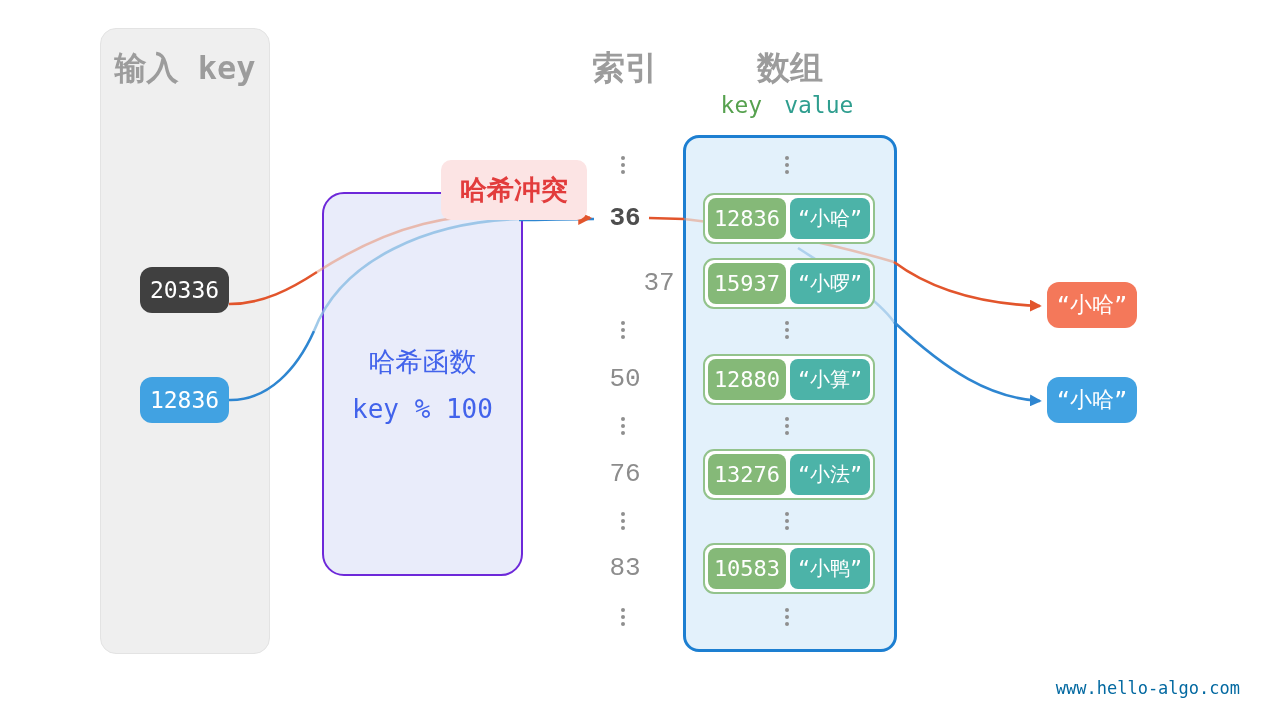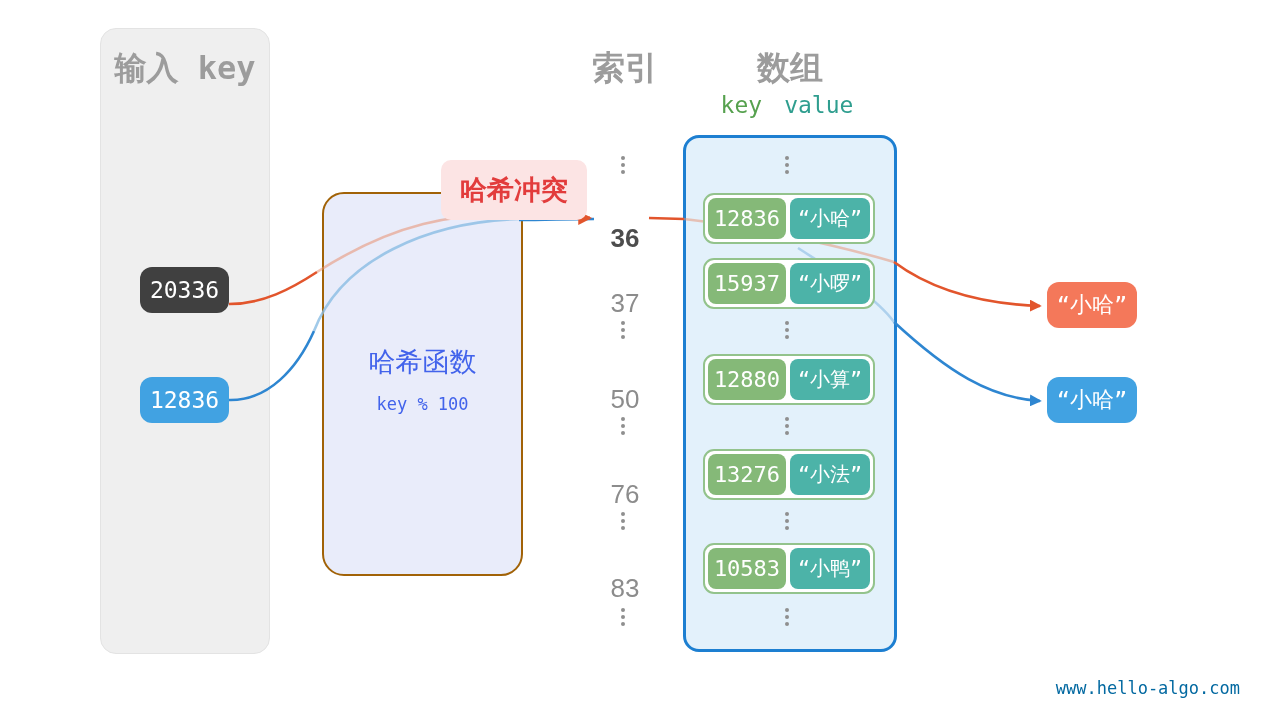--- a/index.html
+++ b/index.html
@@ -3,41 +3,41 @@
 <meta charset="utf-8">
 <style>
   html,body{margin:0;padding:0;background:#fff;}
   #canvas{position:relative;width:1280px;height:720px;background:#ffffff;overflow:hidden;
           font-family:"DejaVu Sans",sans-serif;}
   .abs{position:absolute;}
   .panel{background:#efefef;border:1px solid #e3e3e3;border-radius:16px;z-index:0;}
   .panel-title{position:absolute;top:18px;left:0;right:0;text-align:center;
                font-size:32px;font-weight:bold;color:#9c9c9c;
                font-family:"DejaVu Sans Mono","DejaVu Sans",monospace;}
-  .hashbox{background:#e9ecfa;border:2px solid #a16207;border-radius:22px;z-index:0;}
+  .hashbox{background:#e9ecfa;border:2px solid #6d28d9;border-radius:22px;z-index:0;}
   .hash-title{position:absolute;top:150px;left:0;right:0;text-align:center;
               font-size:27px;color:#4263eb;}
   .hash-formula{position:absolute;top:200px;left:0;right:0;text-align:center;
-                font-size:17px;color:#4263eb;font-family:"DejaVu Sans Mono",monospace;}
+                font-size:26px;color:#4263eb;font-family:"DejaVu Sans Mono",monospace;}
   .collision{background:#fce4e4;border-radius:10px;z-index:2;display:flex;
              align-items:center;justify-content:center;font-size:27px;font-weight:bold;color:#e23c3c;}
   .col-header{z-index:2;text-align:center;font-size:33px;font-weight:bold;color:#9c9c9c;}
   .kv-header{z-index:2;display:flex;justify-content:center;gap:22px;
              font-family:"DejaVu Sans Mono",monospace;font-size:23px;}
   .kv-header .k{color:#56a14e;}
   .kv-header .v{color:#2f9e8f;}
   .arraypanel{background:#e3f1fb;border:3px solid #1d7fd1;border-radius:16px;z-index:0;}
   .keybox{z-index:2;display:flex;align-items:center;justify-content:center;
           width:89px;height:46px;border-radius:12px;color:#fff;
           font-family:"DejaVu Sans Mono",monospace;font-size:23px;}
   .outbox{z-index:2;display:flex;align-items:center;justify-content:center;
           width:90px;height:46px;border-radius:12px;color:#fff;
           font-family:"DejaVu Sans Mono","DejaVu Sans",monospace;font-size:22px;}
   .idx{z-index:2;width:80px;display:flex;align-items:center;justify-content:center;
-       font-family:Liberation Sans, sans-serif;font-size:26px;color:#8c8c8c;margin-top:20px;}
+       font-family:Liberation Mono, monospace;font-size:26px;color:#8c8c8c;}
   .idx.em{font-weight:bold;color:#4d4d4d;}
   .vdots{z-index:2;display:flex;flex-direction:column;gap:3px;align-items:center;}
   .vdots i{width:4px;height:4px;border-radius:50%;background:#8f8f8f;display:block;}
   .pair{z-index:2;box-sizing:border-box;width:172px;height:51px;background:#fff;
         border:2px solid #93c38c;border-radius:11px;display:flex;gap:4px;padding:3px;}
   .pair .pk{flex:0 0 78px;background:#85b978;border-radius:8px;display:flex;align-items:center;
             justify-content:center;color:#fff;font-family:"DejaVu Sans Mono",monospace;font-size:22px;}
   .pair .pv{flex:1;background:#4cb3a8;border-radius:8px;display:flex;align-items:center;
             justify-content:center;color:#fff;font-size:20px;
             font-family:"DejaVu Sans Mono","DejaVu Sans",monospace;}
@@ -113,21 +113,21 @@
       <div class="vdots abs" style="left: 785px; top: 156px;">
         <i></i>
         <i></i>
         <i></i>
       </div>
       <div class="idx em abs" style="left: 585px; top: 202px; height: 32px;">36</div>
       <div class="pair abs" style="left: 703px; top: 192.5px;">
         <div class="pk">12836</div>
         <div class="pv">“小哈”</div>
       </div>
-      <div class="idx abs" style="left: 585px; top: 267px; height: 32px;">37</div>
+      <div class="idx abs" style="left: 619px; top: 267px; height: 32px;">37</div>
       <div class="pair abs" style="left: 703px; top: 257.5px;">
         <div class="pk">15937</div>
         <div class="pv">“小啰”</div>
       </div>
       <div class="vdots abs" style="left: 621px; top: 321px;">
         <i></i>
         <i></i>
         <i></i>
       </div>
       <div class="vdots abs" style="left: 785px; top: 321px;">

